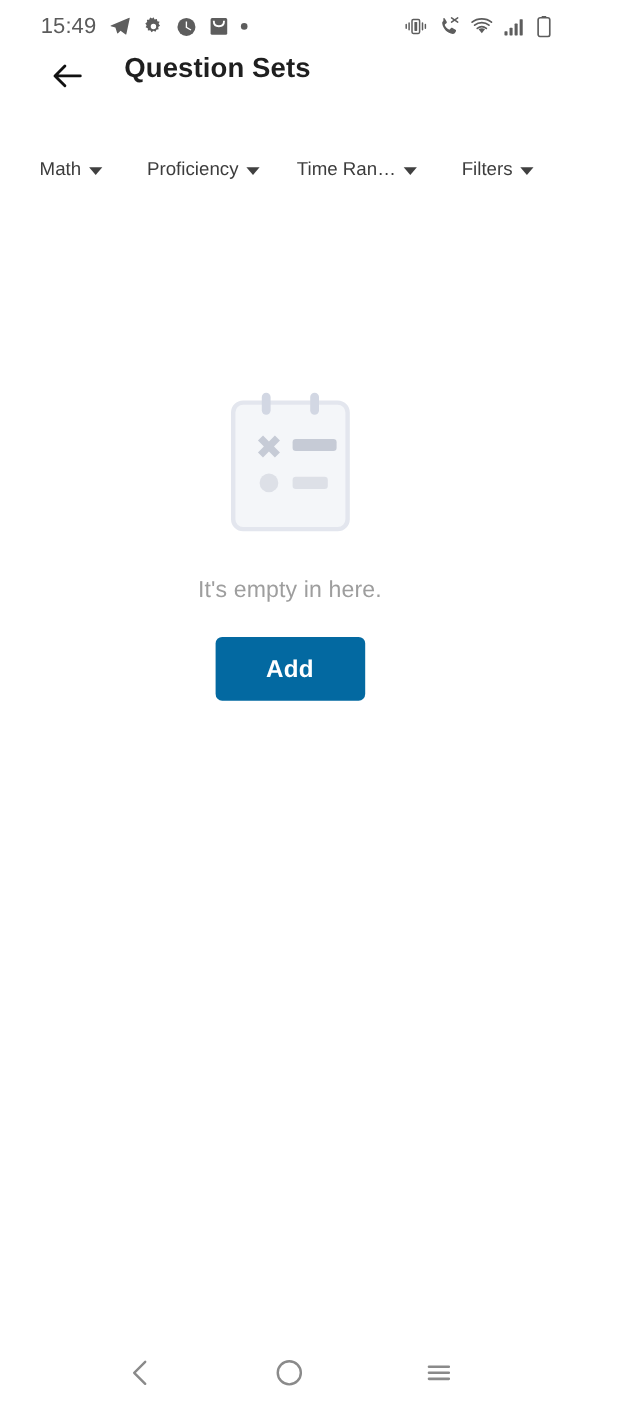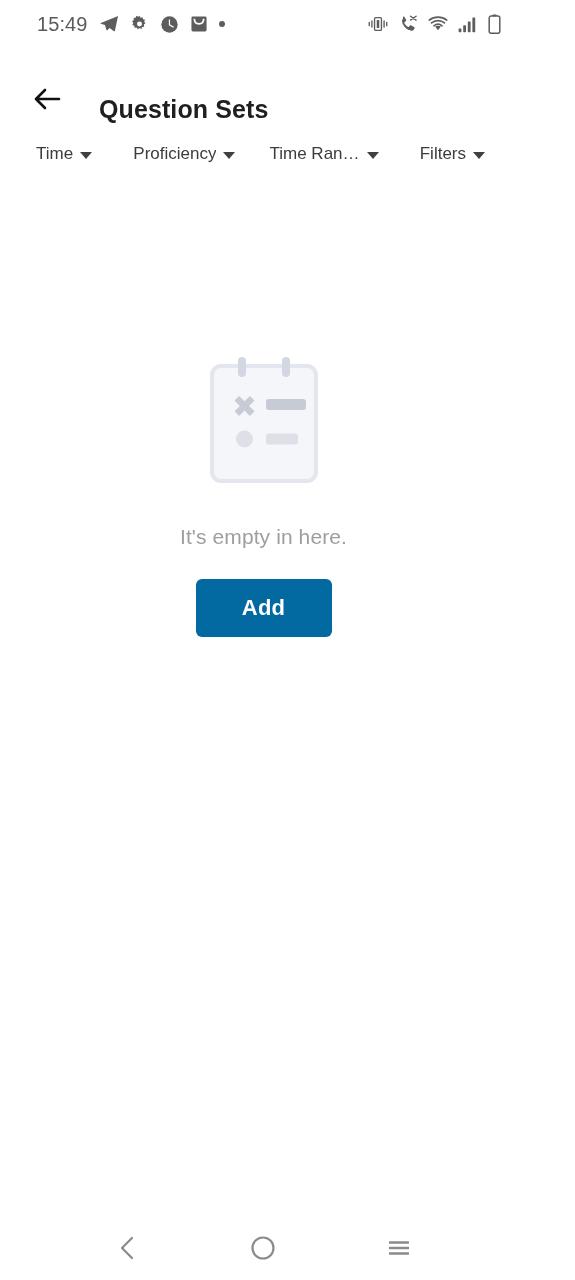--- a/index.html
+++ b/index.html
@@ -41,22 +41,22 @@
   .dot-icon {
     width:6px; height:6px; border-radius:50%;
     background:#5d5d5d; display:block;
   }
 
   
   .appbar {
     height:76px;
     flex:0 0 76px;
     display:flex;
-    align-items:flex-end;
-    padding-left:24px;
+    align-items:flex-start;
+    padding-left:38px;
   }
   .back-btn {
     width:46px; height:46px;
     display:flex; align-items:center; justify-content:center;
     cursor:pointer;
   }
   .page-title {
     font-size:25px;
     color:#1f1f1f;
     font-weight:bold;
@@ -259,21 +259,21 @@
           <path d="M27 15H4M13 6L4 15l9 9" fill="none" stroke="#111111" stroke-width="2.6" stroke-linecap="round" stroke-linejoin="round"></path>
         </svg>
       </span>
     </div>
     <div class="page-title">Question Sets</div>
   </div>
 
   <div class="filterbar">
 
     <div class="filter-chip f-math">
-      <span class="filter-label">Time</span>
+      <span class="filter-label">Math</span>
       <span class="caret"></span>
     </div>
 
     <div class="f-spacer1"></div>
 
     <div class="filter-chip f-prof">
       <span class="filter-label">Proficiency</span>
       <span class="caret"></span>
     </div>
 

